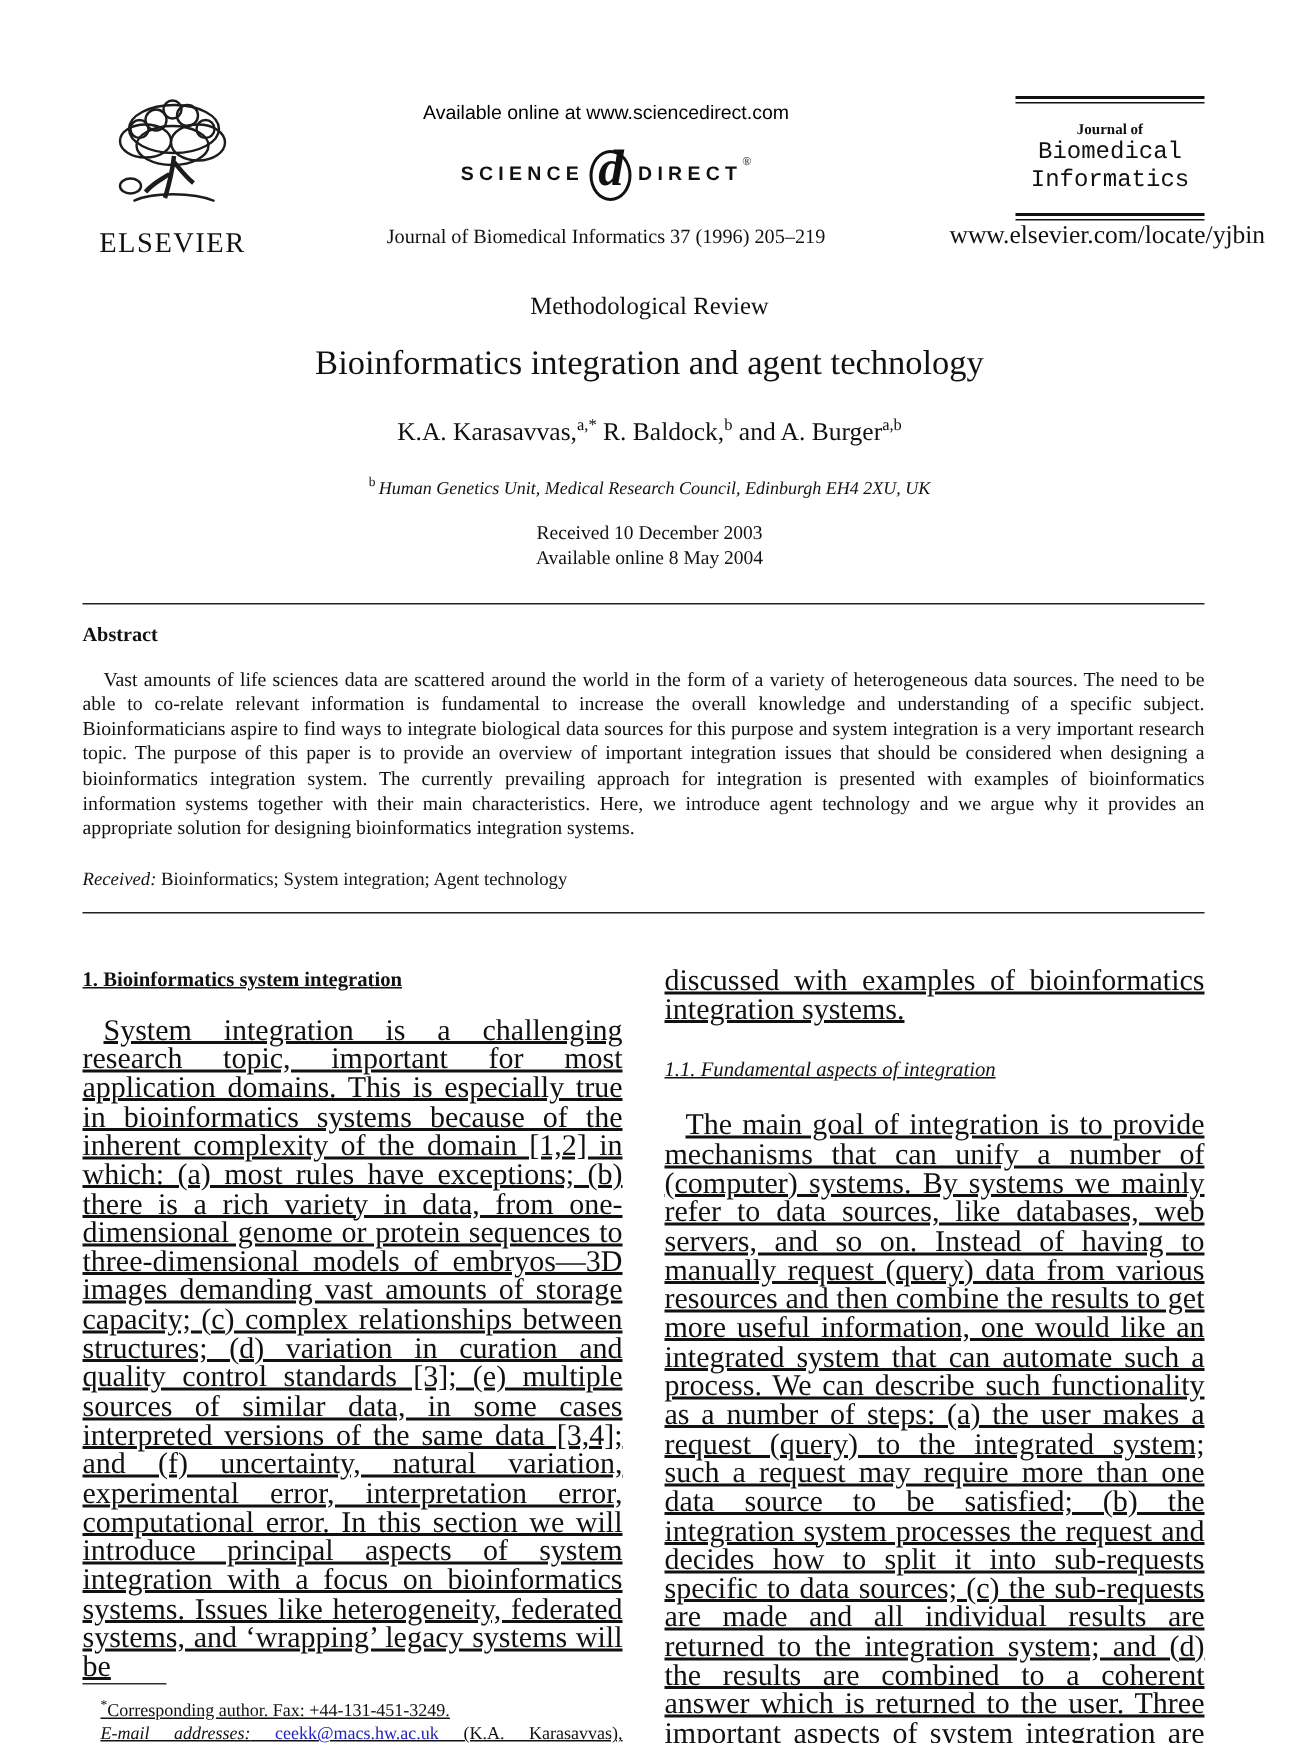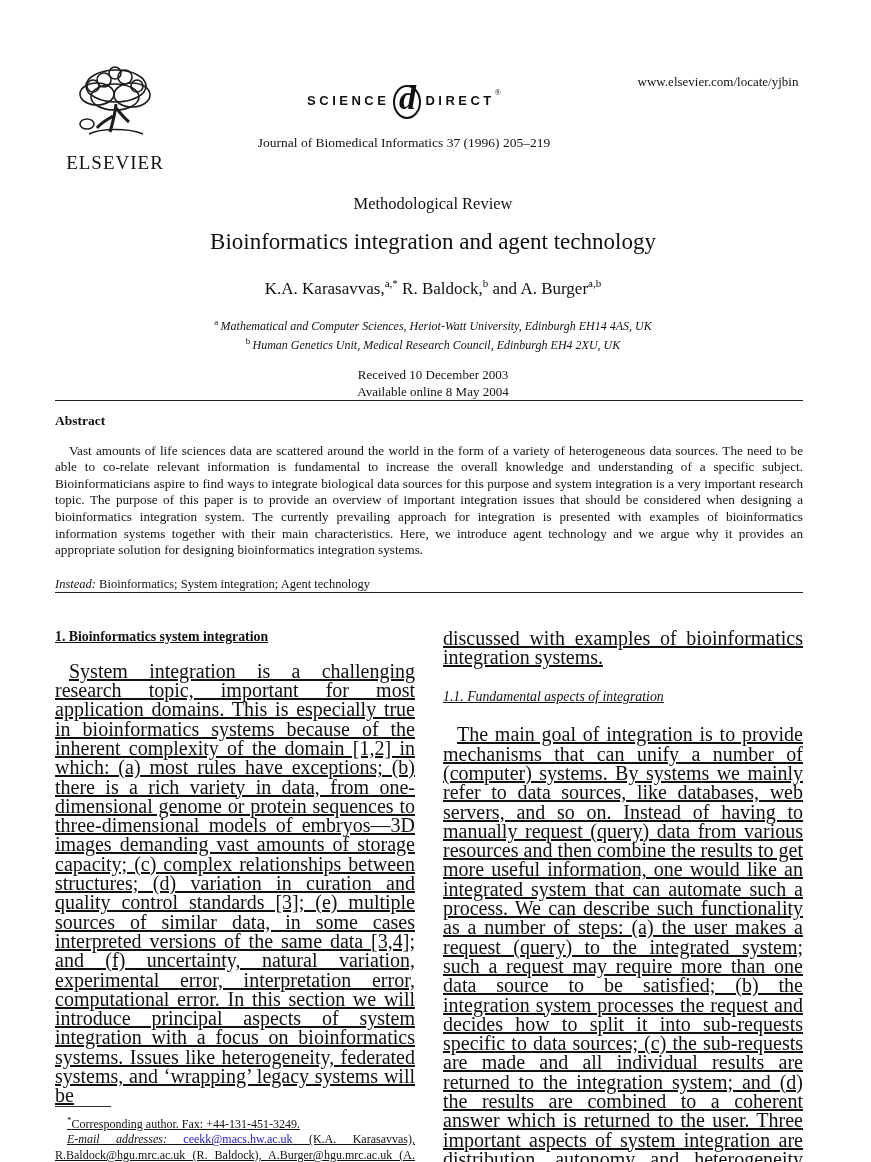--- a/index.html
+++ b/index.html
@@ -29,35 +29,35 @@
   }
   .sd-circle span { font-family: "Liberation Serif", serif; font-style: italic; font-weight: bold; font-size: 34px; line-height: 0; position: relative; top: -4px; }
   .sd-reg { font-size: 8px; vertical-align: super; position: relative; top: -8px; }
   .journal-line { font-size: 13.5px; margin-top: 14px; }
   .masthead-block { width: 170px; }
   .rules-box { width: 126px; margin-left: auto; text-align: center; }
   .double-rule { height: 5px; border-top: 2.5px solid #111; border-bottom: 1px solid #111; }
   .mast-journal-of { font-size: 10px; font-weight: bold; margin-top: 12px; }
   .mast-title { font-family: "Liberation Mono", monospace; font-size: 16px; line-height: 19px; }
   .rules-box .double-rule.bottom { margin-top: 12px; }
-  .mast-url { font-size: 13px; text-align: center; margin-top: 10px; }
+  .mast-url { font-size: 17px; text-align: center; }
   
   .titles { text-align: center; }
   .review-type { font-size: 16.5px; margin-top: 20px; }
   .title { font-size: 23px; font-weight: normal; margin-top: 15px; }
   .authors { font-size: 17px; margin-top: 22px; }
   .authors sup { font-size: 11px; }
   .affiliations { font-size: 12px; font-style: italic; margin-top: 16px; line-height: 15px; }
   .affiliations sup { font-style: normal; font-size: 9px; }
   .dates { font-size: 13px; margin-top: 13px; line-height: 17px; }
   
   .abstract-block {
-    width: 748px; 
+    width: 748px; margin-top: 22px;
     border-top: 1px solid #222; border-bottom: 1px solid #222;
-    padding: 12px 0 0 0;
+    padding: 12px 0 14px 0;
   }
   .abs-heading { font-size: 13.5px; font-weight: bold; }
   .abs-text { font-size: 13.2px; line-height: 16.6px; text-align: justify; text-indent: 14px; margin-top: 14px; }
   .abs-copy { font-size: 13.2px; line-height: 16.6px; }
   .keywords { font-size: 12.5px; margin-top: 18px; }
   .keywords i { font-style: italic; }
   
   .columns { display: flex; width: 748px; margin-top: 36px; column-gap: 28px; text-decoration: underline; }
   .col { width: 360px; }
   .col.left { display: flex; flex-direction: column; height: 472px; }
@@ -104,56 +104,63 @@
         </g>
         <g stroke="#1c1c1c" stroke-width="1.6" fill="none">
           <path d="M20 70 C32 64 60 64 74 70"></path>
           <ellipse cx="18" cy="60" rx="7" ry="5"></ellipse>
         </g>
       </svg>
       <div class="elsevier-text">ELSEVIER</div>
     </div>
 
     <div class="center-block">
+      <div class="avail">Available online at www.sciencedirect.com</div>
       <div class="sd-logo">
         <span class="sd-science">SCIENCE</span>
         <span class="sd-circle">
             <span>d</span>
           </span>
         <span class="sd-direct">DIRECT</span>
         <span class="sd-reg">®</span>
       </div>
       <div class="journal-line">Journal of Biomedical Informatics 37 (1996) 205–219</div>
     </div>
 
     <div class="masthead-block">
+      <div class="rules-box">
+        <div class="double-rule top"></div>
+        <div class="mast-journal-of">Journal of</div>
+        <div class="mast-title">Biomedical</div>
+        <div class="mast-title">Informatics</div>
+        <div class="double-rule bottom"></div>
+      </div>
       <div class="mast-url">www.elsevier.com/locate/yjbin</div>
     </div>
   </header>
 
   <section class="titles">
     <div class="review-type">Methodological Review</div>
     <h1 class="title">Bioinformatics integration and agent technology</h1>
     <div class="authors">
       <span><span>K.A. Karasavvas,</span><sup>a,*</sup></span><span><span> R. Baldock,</span><sup>b</sup></span><span><span> and A. Burger</span><sup>a,b</sup></span>
     </div>
     <div class="affiliations">
-      <div><sup>a </sup><span>Mathematical and Computer Sciences, Heriot-Watt University, Edinburgh EH14 4AS, UK</span></div>
       <div><sup>b </sup><span>Human Genetics Unit, Medical Research Council, Edinburgh EH4 2XU, UK</span></div>
     </div>
     <div class="dates">
       <div>Received 10 December 2003</div>
       <div>Available online 8 May 2004</div>
     </div>
   </section>
 
   <section class="abstract-block">
     <h2 class="abs-heading">Abstract</h2>
     <p class="abs-text">Vast amounts of life sciences data are scattered around the world in the form of a variety of heterogeneous data sources. The need to be able to co-relate relevant information is fundamental to increase the overall knowledge and understanding of a specific subject. Bioinformaticians aspire to find ways to integrate biological data sources for this purpose and system integration is a very important research topic. The purpose of this paper is to provide an overview of important integration issues that should be considered when designing a bioinformatics integration system. The currently prevailing approach for integration is presented with examples of bioinformatics information systems together with their main characteristics. Here, we introduce agent technology and we argue why it provides an appropriate solution for designing bioinformatics integration systems.</p>
-    <div class="keywords"><i>Instead:</i><span> Bioinformatics; System integration; Agent technology</span></div>
+    <div class="keywords"><i>Received:</i><span> Bioinformatics; System integration; Agent technology</span></div>
   </section>
 
   <section class="columns">
     <div class="col left">
       <h3 class="sec-heading">1. Bioinformatics system integration</h3>
       <p class="just cont">System integration is a challenging research topic, important for most application domains. This is especially true in bioinformatics systems because of the inherent complexity of the domain [1,2] in which: (a) most rules have exceptions; (b) there is a rich variety in data, from one-dimensional genome or protein sequences to three-dimensional models of embryos—3D images demanding vast amounts of storage capacity; (c) complex relationships between structures; (d) variation in curation and quality control standards [3]; (e) multiple sources of similar data, in some cases interpreted versions of the same data [3,4]; and (f) uncertainty, natural variation, experimental error, interpretation error, computational error. In this section we will introduce principal aspects of system integration with a focus on bioinformatics systems. Issues like heterogeneity, federated systems, and ‘wrapping’ legacy systems will be</p>
       <div class="footnote">
         <div class="fn-rule"></div>
         <div class="fn-line"><sup>*</sup><span>Corresponding author. Fax: +44-131-451-3249.</span></div>
         <div class="fn-emails"><i>E-mail addresses:</i><span class="email"> ceekk@macs.hw.ac.uk</span><span> (K.A. Karasavvas), R.Baldock@hgu.mrc.ac.uk (R. Baldock), A.Burger@hgu.mrc.ac.uk (A. Burger).</span></div>

